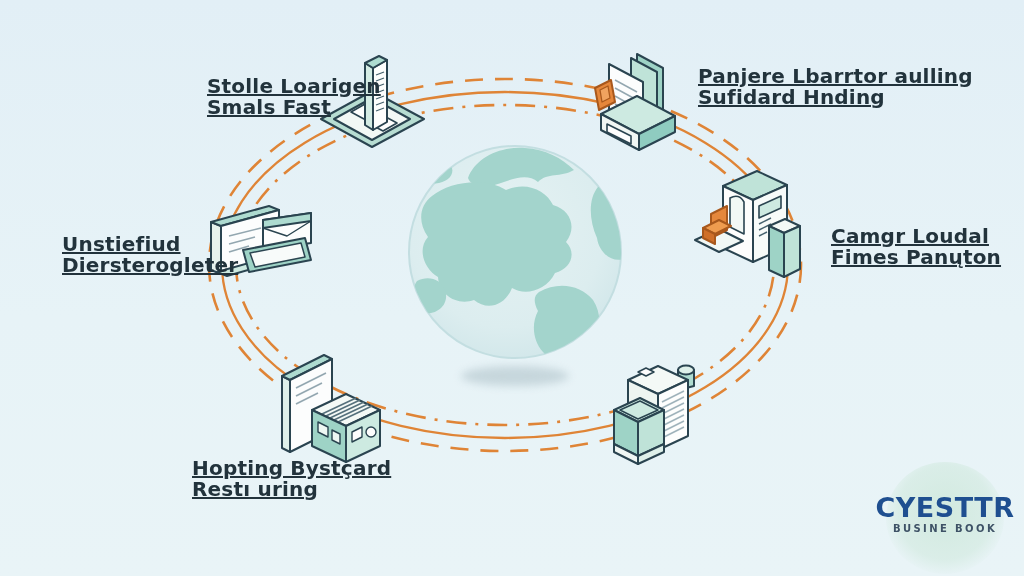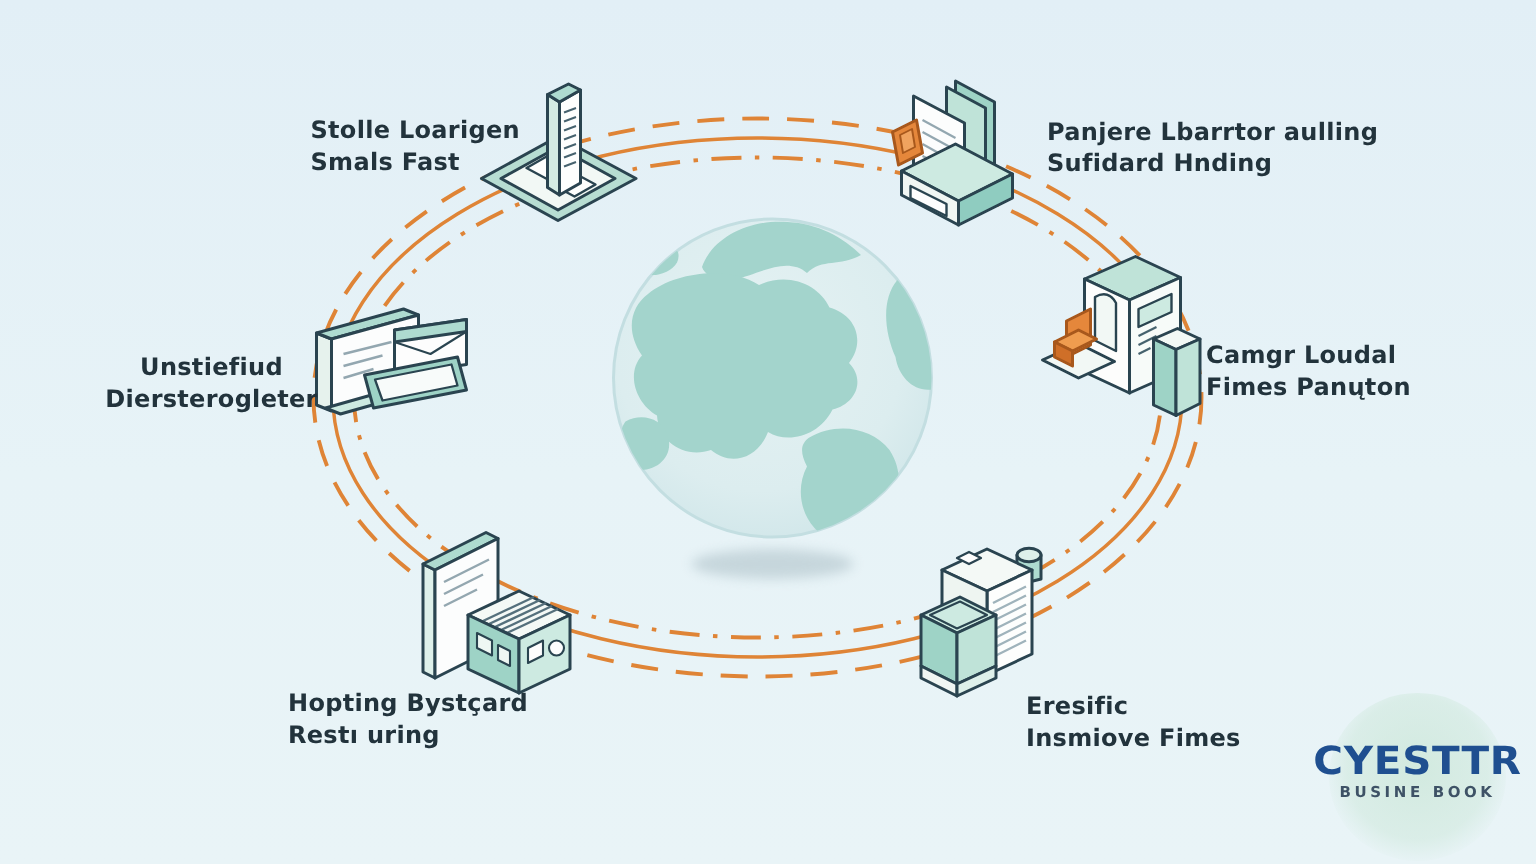--- a/index.html
+++ b/index.html
@@ -10,26 +10,27 @@
     background:linear-gradient(180deg,#e2eff6 0%,#e7f3f7 55%,#e9f4f7 100%);
     font-family:"DejaVu Sans",sans-serif;
   }
   .stage svg{display:block;}
   .base-layer{position:absolute;left:0;top:0;}
   .icon{position:absolute;}
   .label{
     position:absolute;
     color:#22333c;
     font-weight:bold;
-    font-size:16px;
+    font-size:20px;
     line-height:21px;
     letter-spacing:.2px;
     white-space:nowrap;
-  }
-  .label.center{text-align:center;white-space:normal;}
+    text-decoration:underline;
+  }
+  .label.center{text-align:left;white-space:normal;}
   .logo{
     position:absolute;
     left:872px;top:494px;
     width:146px;
     text-align:center;
   }
   .logo-blob{
     position:absolute;
     left:886px;top:462px;
     width:118px;height:112px;
@@ -220,44 +221,40 @@
     <path d="M14,74 L60,61 L70,65 L24,78 Z" fill="#cdeae1"></path>
     <path d="M40,52 L102,40 L108,62 L46,74 Z" fill="#9ed3c6"></path>
     <path d="M47,55 L98,45 L102,59 L52,69 Z" fill="#f8fbfa" stroke-width="1.5"></path>
   </svg>
 
   <div class="label" style="left:207px;top:76px">
     <div>Stolle Loarigen</div>
     <div>Smals Fast</div>
   </div>
 
-  <div class="label" style="left:698px;top:77px">
+  <div class="label" style="left:698px;top:66px">
     <div>Panjere Lbarrtor aulling</div>
     <div>Sufidard Hnding</div>
   </div>
 
   <div class="label center" style="left:62px;top:234px;width:158px">
     <div>Unstiefiud</div>
     <div>Diersterogleter</div>
   </div>
 
-  <div class="label" style="left:804px;top:226px">
+  <div class="label" style="left:831px;top:226px">
     <div>Camgr Loudal</div>
     <div>Fimes Panųton</div>
   </div>
 
   <div class="label" style="left:192px;top:458px">
     <div>Hopting Bystçard</div>
     <div>Restı uring</div>
   </div>
 
-  <div class="label" style="left:684px;top:460px">
-    <div>Eresific</div>
-    <div>Insmiove Fimes</div>
-  </div>
 
   <div class="logo-blob"></div>
   <div class="logo">
     <div class="logo-wordmark">CYESTTR</div>
     <div class="logo-tagline">BUSINE BOOK</div>
   </div>
 
 </div>
 
 </body></html>

